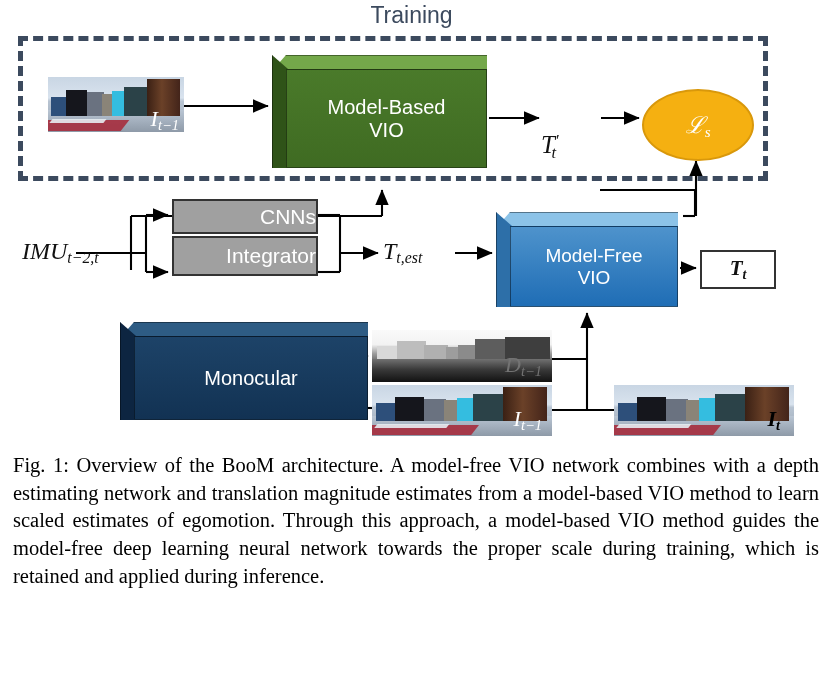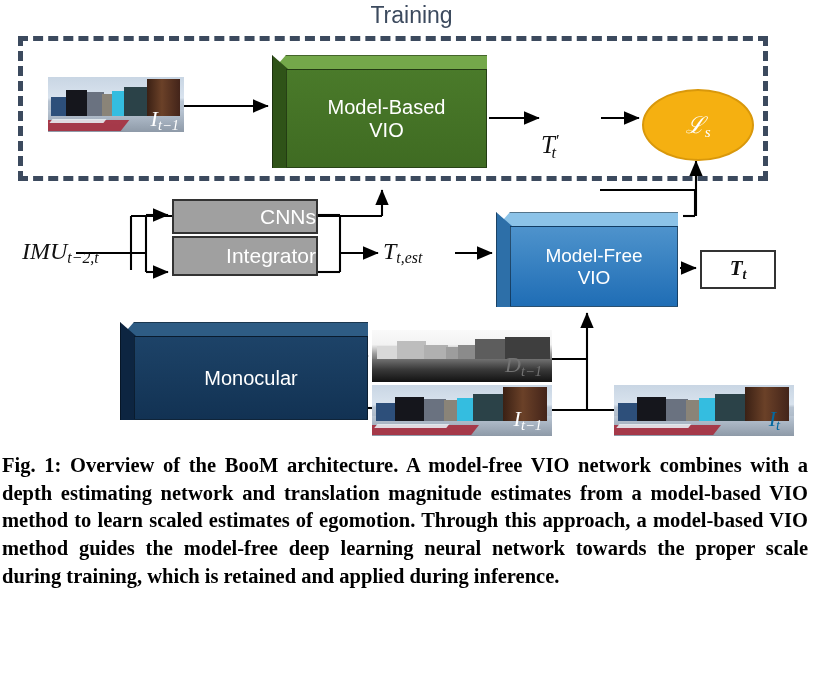--- a/index.html
+++ b/index.html
@@ -158,23 +158,23 @@
   
   .math{position:absolute;font-family:"Liberation Serif",serif;font-style:italic;color:#111;white-space:nowrap;}
   .math .sub{font-size:.66em;vertical-align:-.28em;font-style:italic;}
   .math .sup{font-size:.66em;vertical-align:.42em;font-style:italic;}
 
   
   #wires{position:absolute;left:0;top:0;width:823px;height:445px;pointer-events:none;}
 
   
   #caption{
-    position:absolute;left:2px;top:452px;width:806px;
+    position:absolute;left:13px;top:452px;width:806px;
     font-family:"Liberation Serif",serif;font-size:20.5px;line-height:1.35;
-    color:#000;text-align:justify;text-justify:inter-word;font-weight:bold;
+    color:#000;text-align:justify;text-justify:inter-word;
   }
   #caption p{margin:0;}
 </style>
 </head>
 <body>
 
 <div id="fig">
 
   <div id="figure-area">
 
@@ -330,21 +330,21 @@
         <div class="stripe-red"></div>
         <div class="stripe-white"></div>
         <div class="cube c1"></div>
         <div class="cube c2"></div>
         <div class="cube c3"></div>
         <div class="cube c4"></div>
         <div class="cube c5"></div>
         <div class="cube c6"></div>
         <div class="cube c7"></div>
       </div>
-      <span class="math lbl" style="font-size:22px;color:#0369a1;right:14px;bottom:2px;"><span>I</span><span class="sub">t</span></span>
+      <span class="math lbl" style="font-size:22px;color:#000000;right:14px;bottom:2px;font-weight:bold;"><span>I</span><span class="sub">t</span></span>
     </div>
 
     <span class="math" style="left:22px;top:238px;font-size:24px;"><span>IMU</span><span class="sub">t−2,t̄</span></span>
 
     <span class="math" style="left:541px;top:98px;font-size:25px;margin-top:33px;"><span>T</span><span class="sup">′</span><span class="sub" style="margin-left:-7px;">t</span></span>
 
     <span class="math" style="left:383px;top:238px;font-size:24px;"><span>T</span><span class="sub">t,est</span></span>
 
   </div>
 

